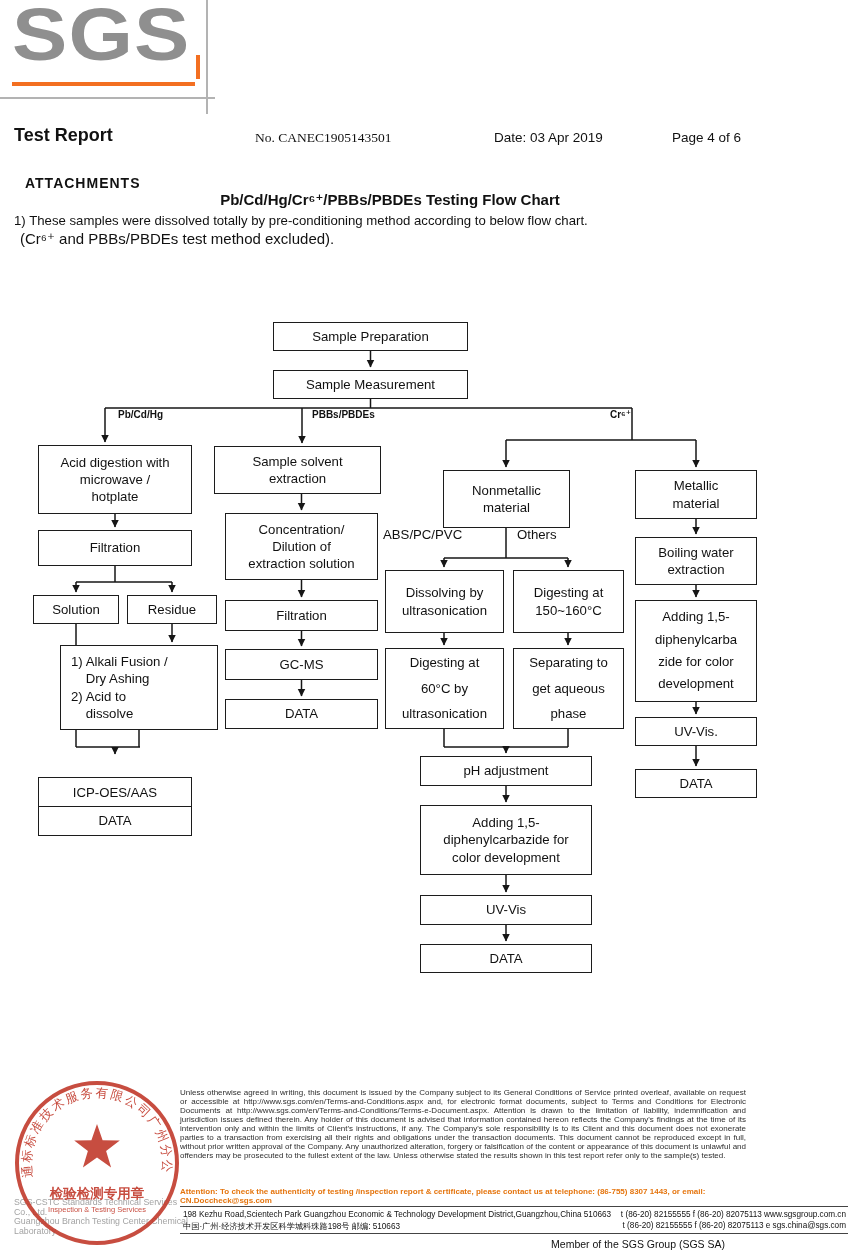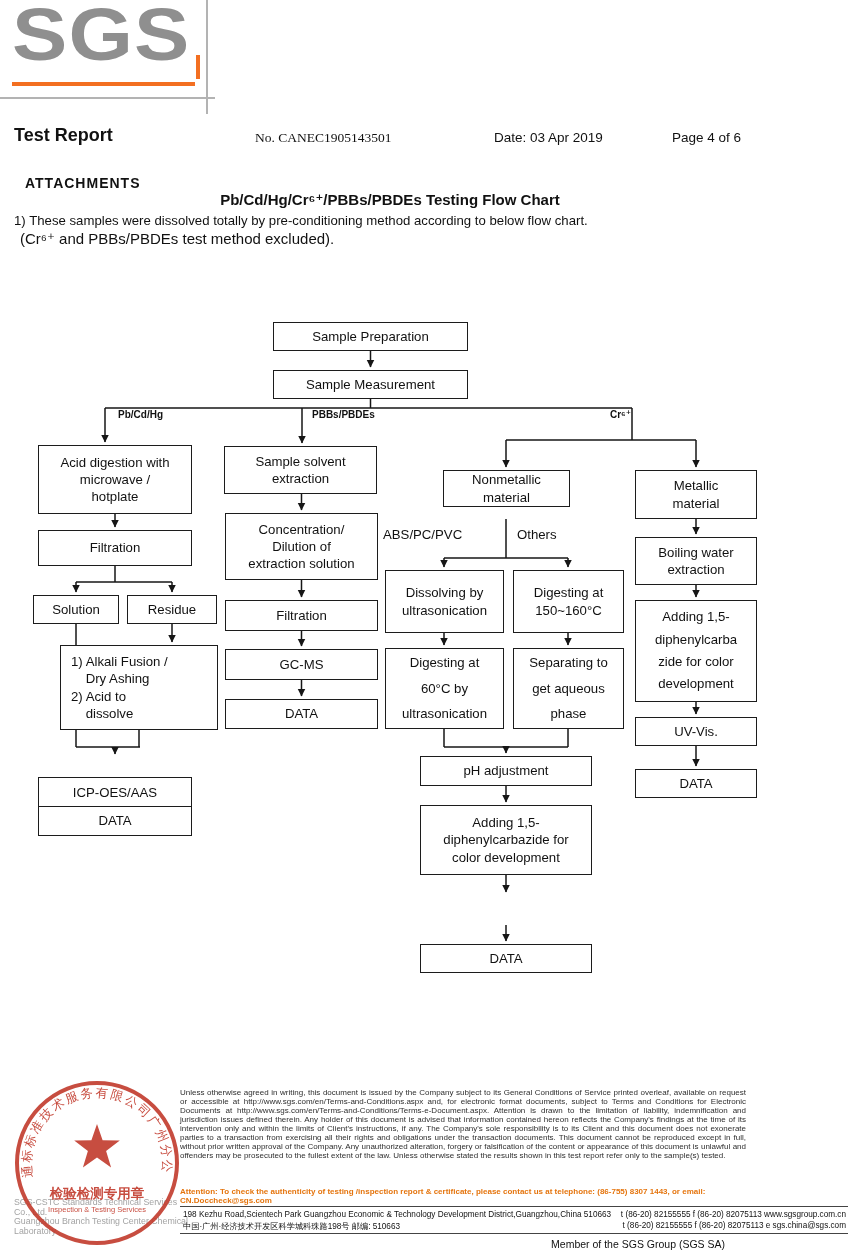--- a/index.html
+++ b/index.html
@@ -147,49 +147,50 @@
     <div class="fbox" style="left:38px;top:220px;width:154px;height:36px">Filtration</div>
     <div class="fbox" style="left:33px;top:285px;width:86px;height:29px">Solution</div>
     <div class="fbox" style="left:127px;top:285px;width:90px;height:29px">Residue</div>
     <div class="fbox left-align" style="left:60px;top:335px;width:158px;height:85px">1) Alkali Fusion /
     Dry Ashing
 2) Acid to
     dissolve</div>
     <div class="fbox" style="left:38px;top:467px;width:154px;height:31px">ICP-OES/AAS</div>
     <div class="fbox" style="left:38px;top:496px;width:154px;height:30px">DATA</div>
 
-    <div class="fbox" style="left:224px;top:136px;width:153px;height:48px">Sample solvent
+    <div class="fbox" style="left:214px;top:136px;width:167px;height:48px">Sample solvent
 extraction</div>
     <div class="fbox" style="left:225px;top:203px;width:153px;height:67px">Concentration/
 Dilution of
 extraction solution</div>
     <div class="fbox" style="left:225px;top:290px;width:153px;height:31px">Filtration</div>
     <div class="fbox" style="left:225px;top:339px;width:153px;height:31px">GC-MS</div>
     <div class="fbox" style="left:225px;top:389px;width:153px;height:30px">DATA</div>
 
-    <div class="fbox" style="left:443px;top:160px;width:127px;height:37px">Nonmetallic
+    <div class="fbox" style="left:443px;top:160px;width:127px;height:58px">Nonmetallic
 material</div>
     <div class="fbox" style="left:635px;top:160px;width:122px;height:49px">Metallic
 material</div>
     <div class="fnote" style="left:383px;top:217px">ABS/PC/PVC</div>
     <div class="fnote" style="left:517px;top:217px">Others</div>
     <div class="fbox" style="left:385px;top:260px;width:119px;height:63px">Dissolving by
 ultrasonication</div>
     <div class="fbox" style="left:513px;top:260px;width:111px;height:63px">Digesting at
 150~160°C</div>
     <div class="fbox tall" style="left:385px;top:338px;width:119px;height:81px">Digesting at
 60°C by
 ultrasonication</div>
     <div class="fbox tall" style="left:513px;top:338px;width:111px;height:81px">Separating to
 get aqueous
 phase</div>
     <div class="fbox" style="left:420px;top:446px;width:172px;height:30px">pH adjustment</div>
     <div class="fbox" style="left:420px;top:495px;width:172px;height:70px">Adding 1,5-
 diphenylcarbazide for
 color development</div>
+    <div class="fbox" style="left:420px;top:585px;width:172px;height:30px">UV-Vis</div>
     <div class="fbox" style="left:420px;top:634px;width:172px;height:29px">DATA</div>
 
     <div class="fbox" style="left:635px;top:227px;width:122px;height:48px">Boiling water
 extraction</div>
     <div class="fbox lh175" style="left:635px;top:290px;width:122px;height:102px">Adding 1,5-
 diphenylcarba
 zide for color
 development</div>
     <div class="fbox" style="left:635px;top:407px;width:122px;height:29px">UV-Vis.</div>
     <div class="fbox" style="left:635px;top:459px;width:122px;height:29px">DATA</div>

